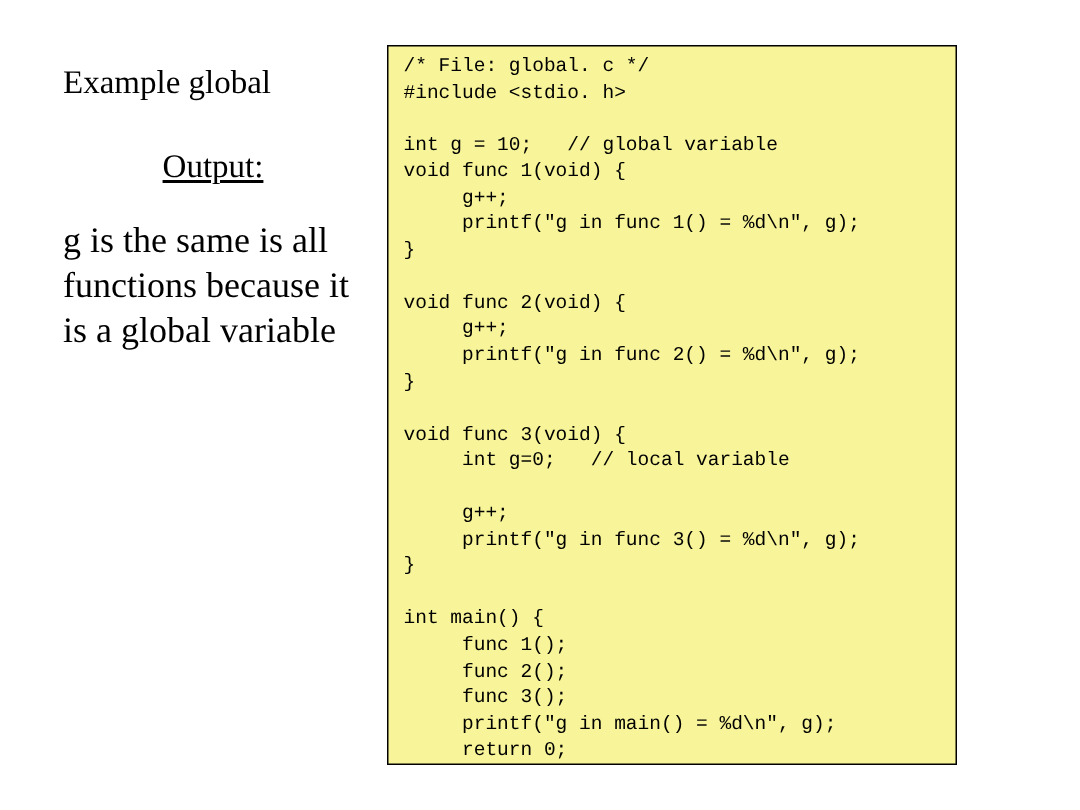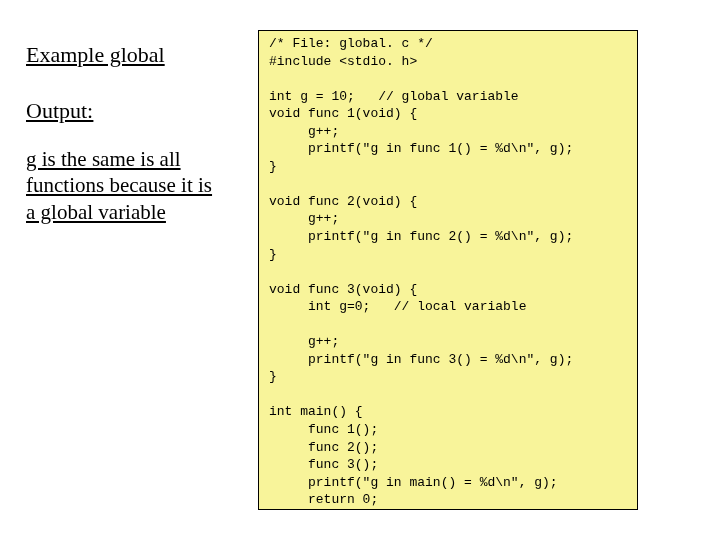--- a/index.html
+++ b/index.html
@@ -6,48 +6,48 @@
     body {
       width: 720px;
       height: 540px;
       background: #ffffff;
       font-family: 'Times New Roman', serif;
       position: relative;
       overflow: hidden;
     }
     .left-col {
       position: absolute;
-      left: 26px;
+      left: 42px;
       top: 42px;
       width: 200px;
-      text-decoration: underline;
     }
     .title {
       font-size: 22px;
       font-weight: normal;
       color: #000;
       margin-bottom: 30px;
     }
     .output-heading {
       font-size: 22px;
       font-weight: normal;
       text-decoration: underline;
       color: #000;
       margin-bottom: 22px;
+      text-align: center;
     }
     .output-lines {
       font-family: 'Courier New', monospace;
       font-size: 17px;
       line-height: 1.3;
       color: #000;
       white-space: pre;
       margin-bottom: 62px;
     }
     .note {
-      font-size: 21px;
+      font-size: 24px;
       line-height: 1.25;
       color: #000;
     }
     .code-box {
       position: absolute;
       left: 258px;
       top: 30px;
       width: 380px;
       height: 480px;
       background: #f8f49a;

